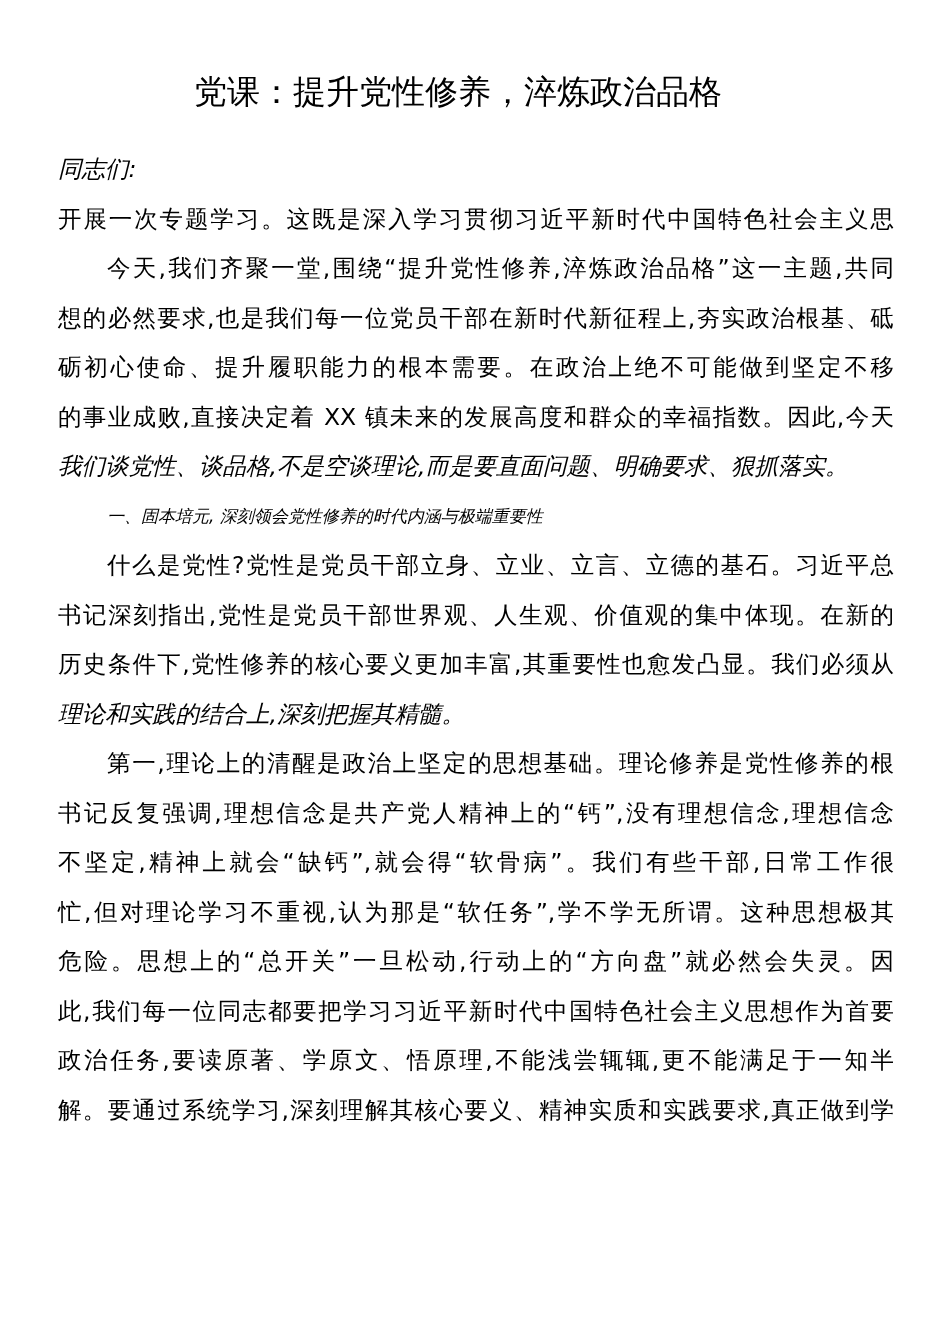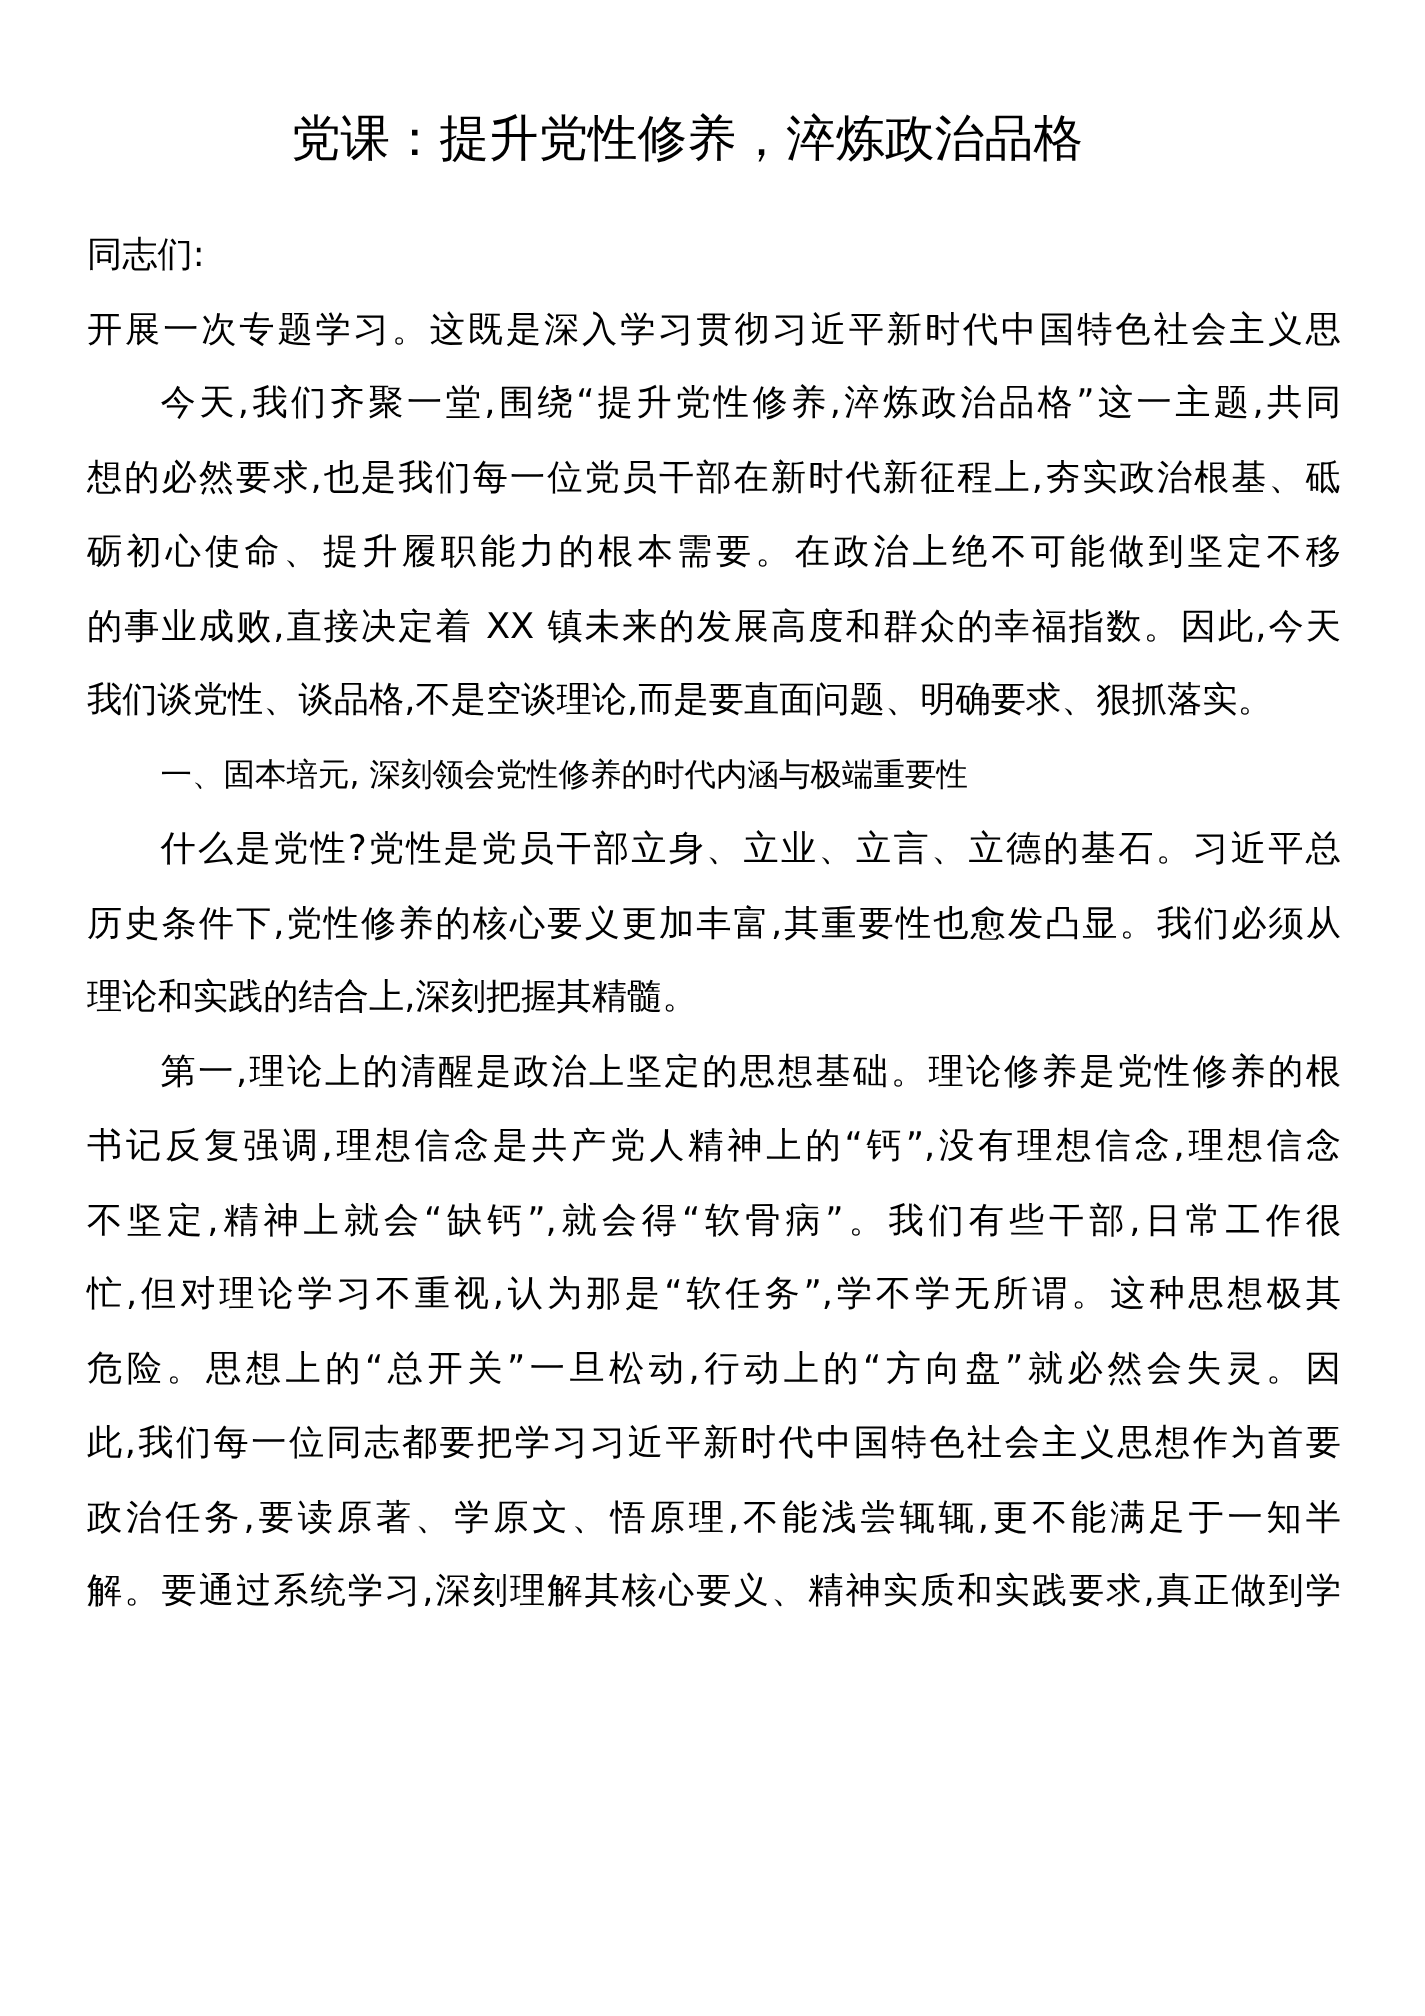--- a/index.html
+++ b/index.html
@@ -44,26 +44,27 @@
       height: 49.5px;
       line-height: 49.5px;
       font-size: 23.5px;
       white-space: nowrap;
       text-align: justify;
       text-align-last: justify;
       overflow: visible;
     }
     .line.last {
       text-align-last: left;
+      font-style: italic;
     }
     .line.indent {
       padding-left: 49px;
     }
     .line.heading {
-      font-size: 21px;
+      font-size: 17px;
     }
   </style>
 </head>
 <body>
 
 <div class="page">
 
   <div class="title">党课：提升党性修养，淬炼政治品格</div>
 
   <div class="body">
@@ -78,20 +79,21 @@
       <div class="line">的事业成败,直接决定着 XX 镇未来的发展高度和群众的幸福指数。因此,今天</div>
       <div class="line last">我们谈党性、谈品格,不是空谈理论,而是要直面问题、明确要求、狠抓落实。</div>
     </div>
 
     <div>
       <div class="line indent last heading">一、固本培元, 深刻领会党性修养的时代内涵与极端重要性</div>
     </div>
 
     <div>
       <div class="line indent">什么是党性?党性是党员干部立身、立业、立言、立德的基石。习近平总</div>
+      <div class="line">书记深刻指出,党性是党员干部世界观、人生观、价值观的集中体现。在新的</div>
       <div class="line">历史条件下,党性修养的核心要义更加丰富,其重要性也愈发凸显。我们必须从</div>
       <div class="line last">理论和实践的结合上,深刻把握其精髓。</div>
     </div>
 
     <div>
       <div class="line indent">第一,理论上的清醒是政治上坚定的思想基础。理论修养是党性修养的根</div>
       <div class="line">书记反复强调,理想信念是共产党人精神上的“钙”,没有理想信念,理想信念</div>
       <div class="line">不坚定,精神上就会“缺钙”,就会得“软骨病”。我们有些干部,日常工作很</div>
       <div class="line">忙,但对理论学习不重视,认为那是“软任务”,学不学无所谓。这种思想极其</div>
       <div class="line">危险。思想上的“总开关”一旦松动,行动上的“方向盘”就必然会失灵。因</div>

